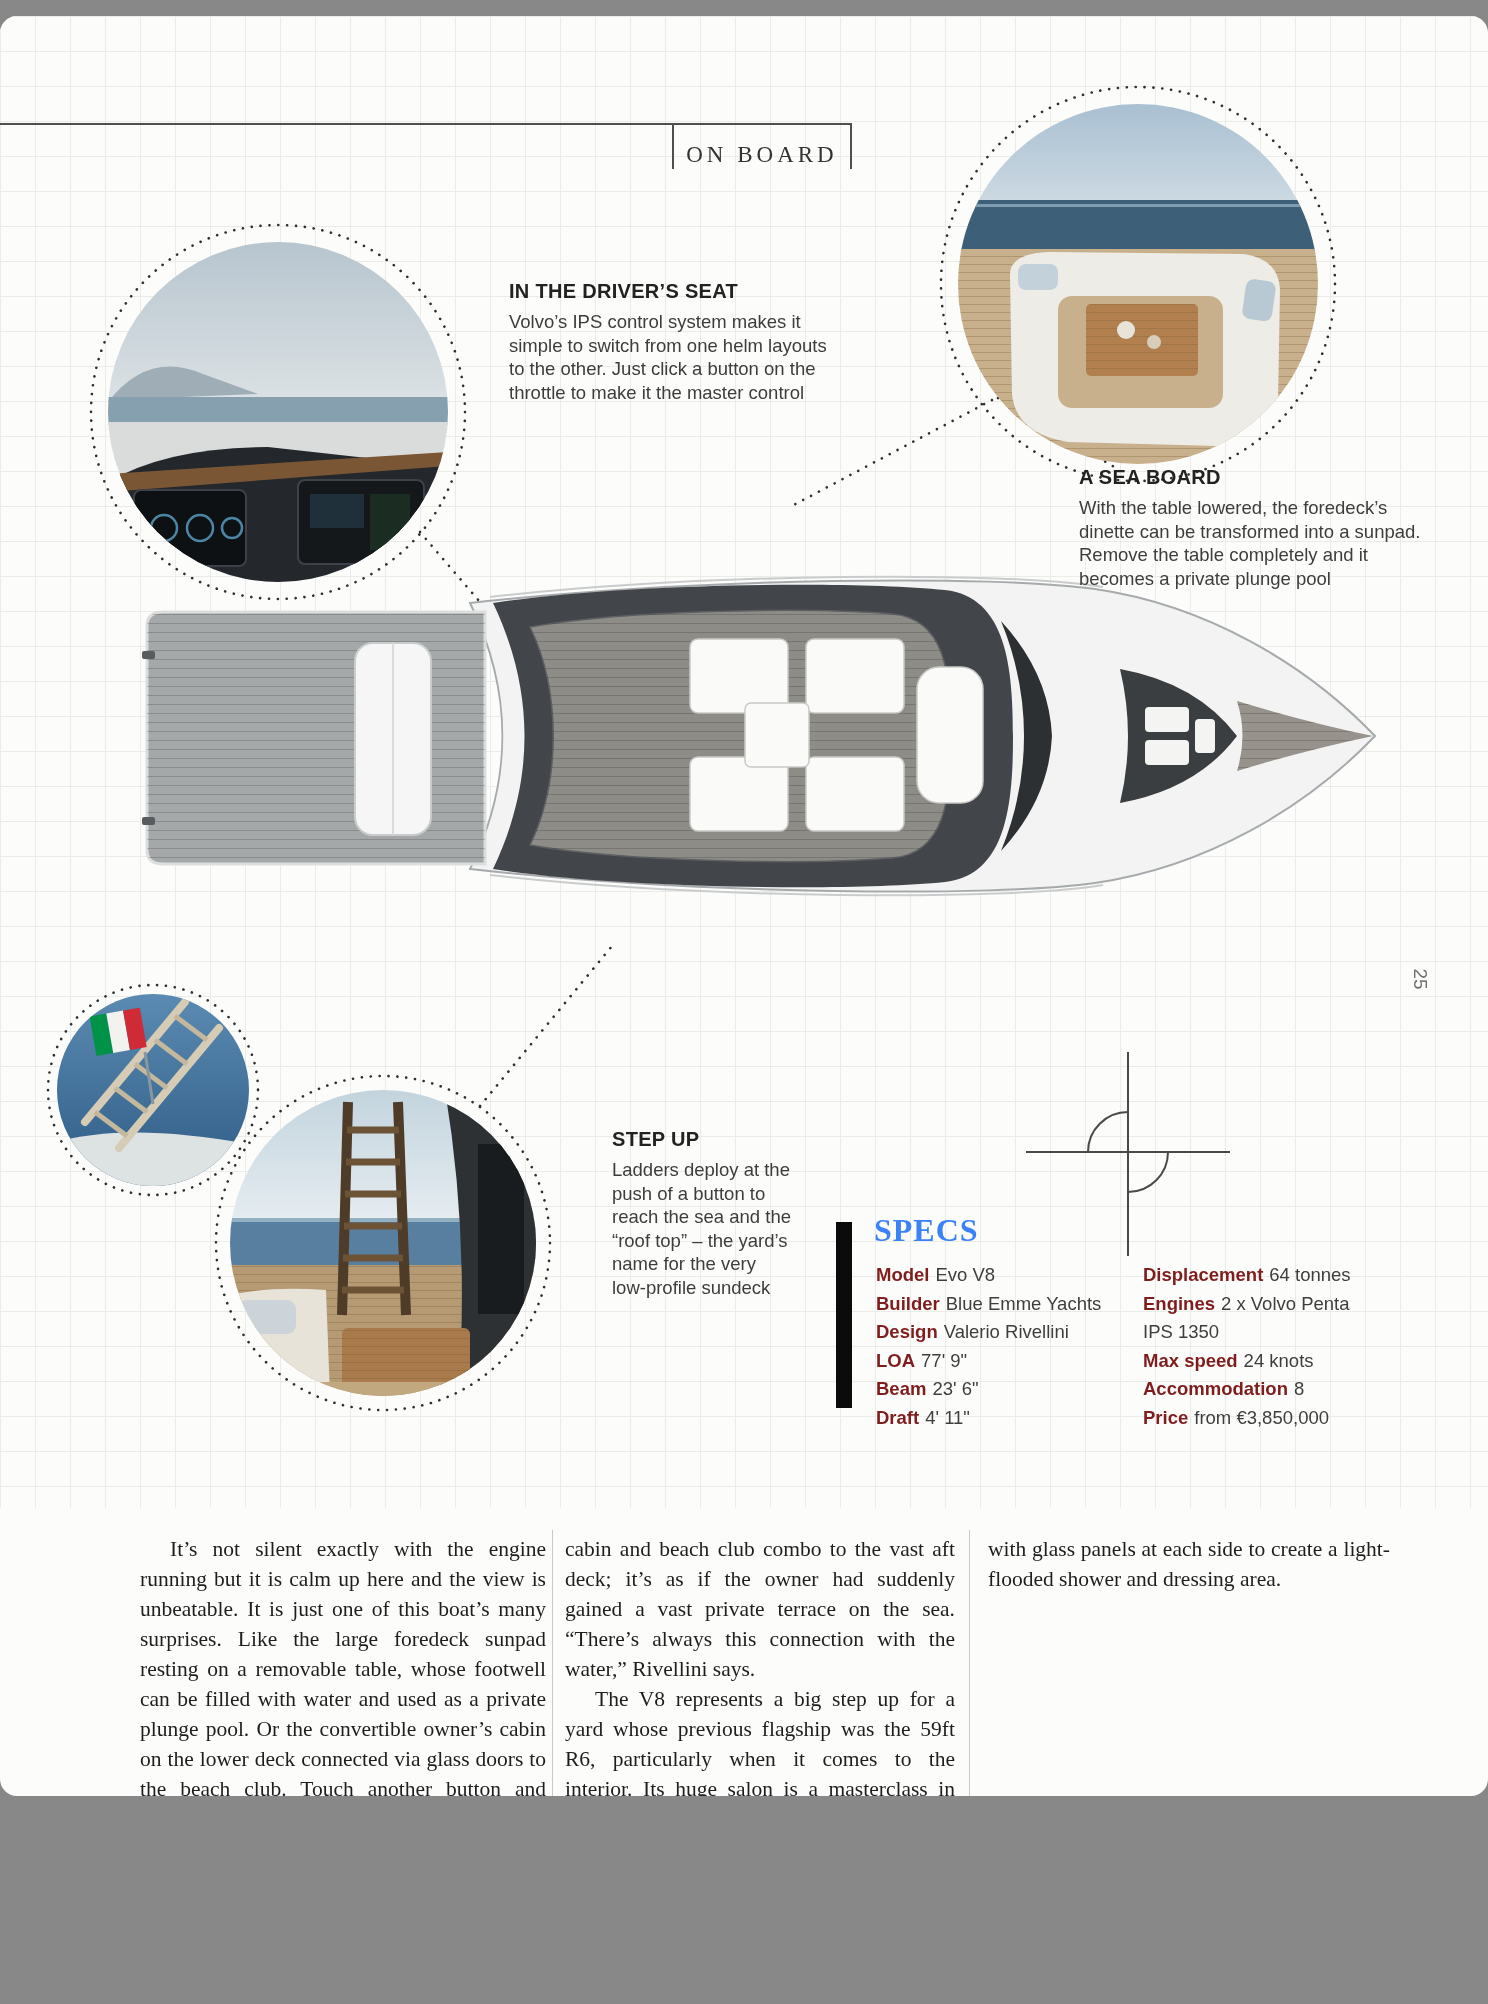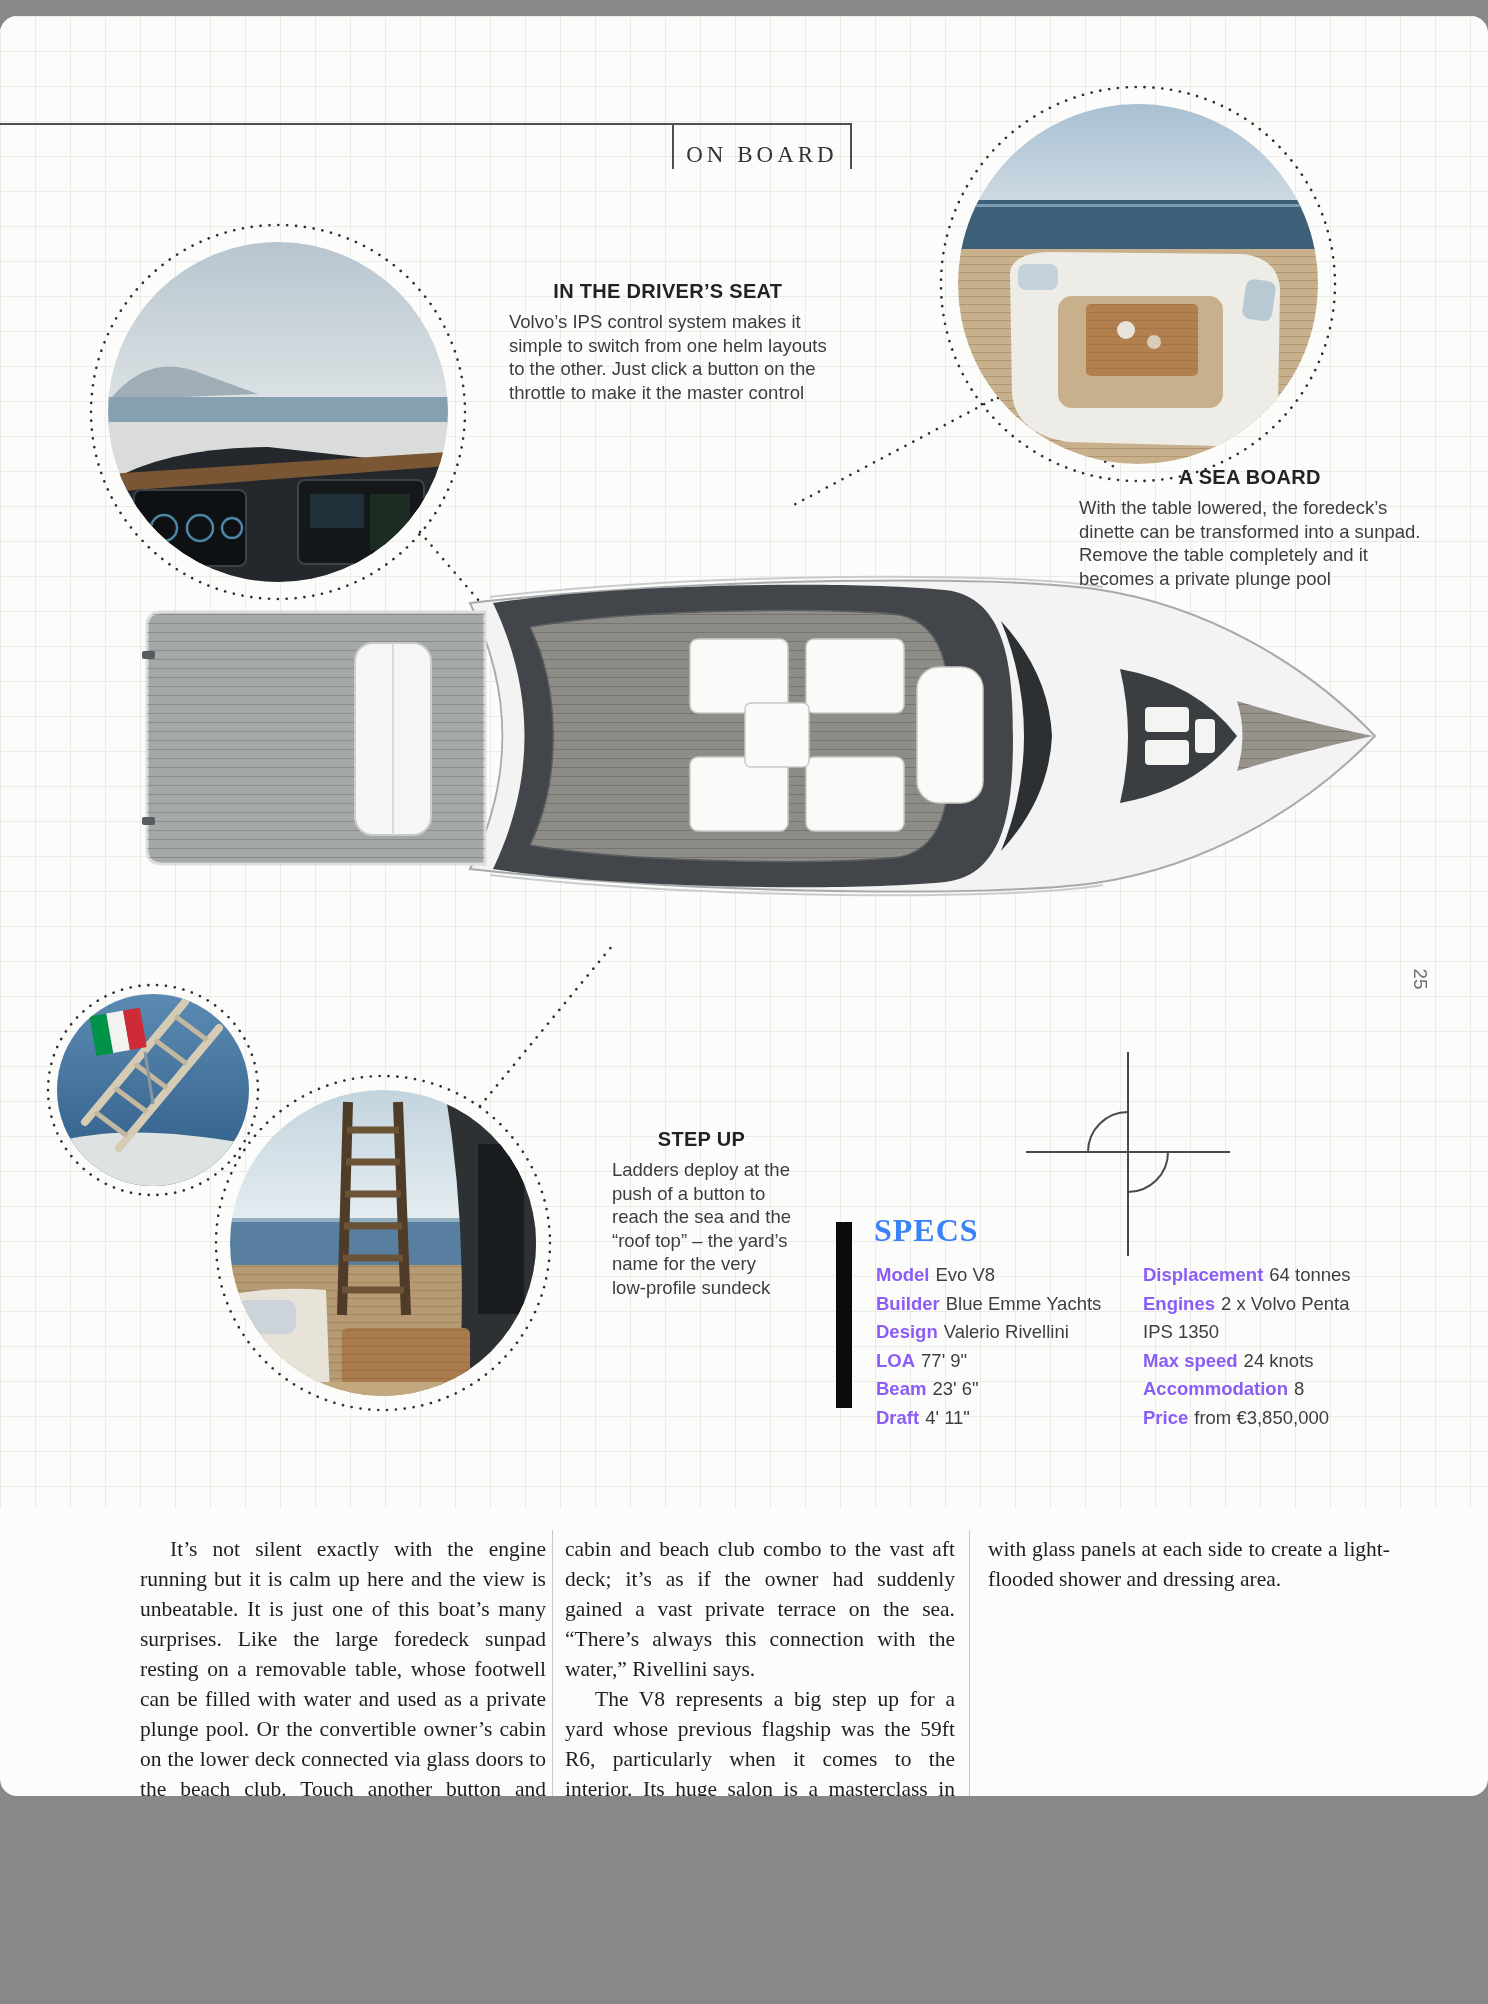--- a/index.html
+++ b/index.html
@@ -17,35 +17,35 @@
   .section-label{position:absolute;left:664px;top:126px;width:196px;text-align:center;z-index:5;
     font-family:"Liberation Serif",serif;font-size:23px;letter-spacing:4px;color:#333;}
   
   .photo{position:absolute;border-radius:50%;overflow:hidden;z-index:3;}
   .ph-helm{left:108px;top:226px;width:340px;height:340px;}
   .ph-dinette{left:958px;top:88px;width:360px;height:360px;}
   .ph-flag{left:57px;top:978px;width:192px;height:192px;}
   .ph-ladder{left:230px;top:1074px;width:306px;height:306px;z-index:4;}
   
   .callout{position:absolute;z-index:5;color:#3d3d3d;}
-  .co-head{font-weight:bold;font-size:20px;color:#222;letter-spacing:.3px;margin-bottom:7px;text-align:center;}
+  .co-head{font-weight:bold;font-size:20px;color:#222;letter-spacing:.3px;margin-bottom:7px;}
   .co-line{font-size:18.5px;line-height:23.5px;}
   .co-driver{left:509px;top:264px;}
   .co-sea{left:1079px;top:450px;}
   .co-step{left:612px;top:1112px;}
   
   .specs{position:absolute;inset:0;z-index:5;pointer-events:none;}
   .specs-bar{position:absolute;left:836px;top:1206px;width:16px;height:186px;background:#0b0b0b;}
   .specs-title{position:absolute;left:874px;top:1196px;font-family:"Liberation Serif",serif;
     font-weight:bold;font-size:32px;letter-spacing:1px;color:#3b82f6;}
   .specs-col{position:absolute;top:1245px;}
   .specs-left{left:876px;}
   .specs-right{left:1143px;}
   .spec-row{font-size:18.5px;line-height:28.6px;color:#3e3e3e;white-space:nowrap;}
-  .spec-label{font-weight:bold;color:#8b5cf6;margin-right:6px;}
+  .spec-label{font-weight:bold;color:#7f1d1d;margin-right:6px;}
   .spec-label:empty{margin-right:0;}
   
   .page-number{position:absolute;left:1398px;top:952px;width:44px;text-align:center;z-index:5;
     font-size:19px;color:#6f6f6f;transform:rotate(90deg);}
   
   .col{position:absolute;top:1518px;z-index:5;font-family:"Liberation Serif",serif;
     font-size:21.5px;line-height:30px;text-align:justify;color:#1e1e1e;}
   .col1{left:140px;width:406px;}
   .col2{left:565px;width:390px;}
   .col3{left:988px;width:402px;}

